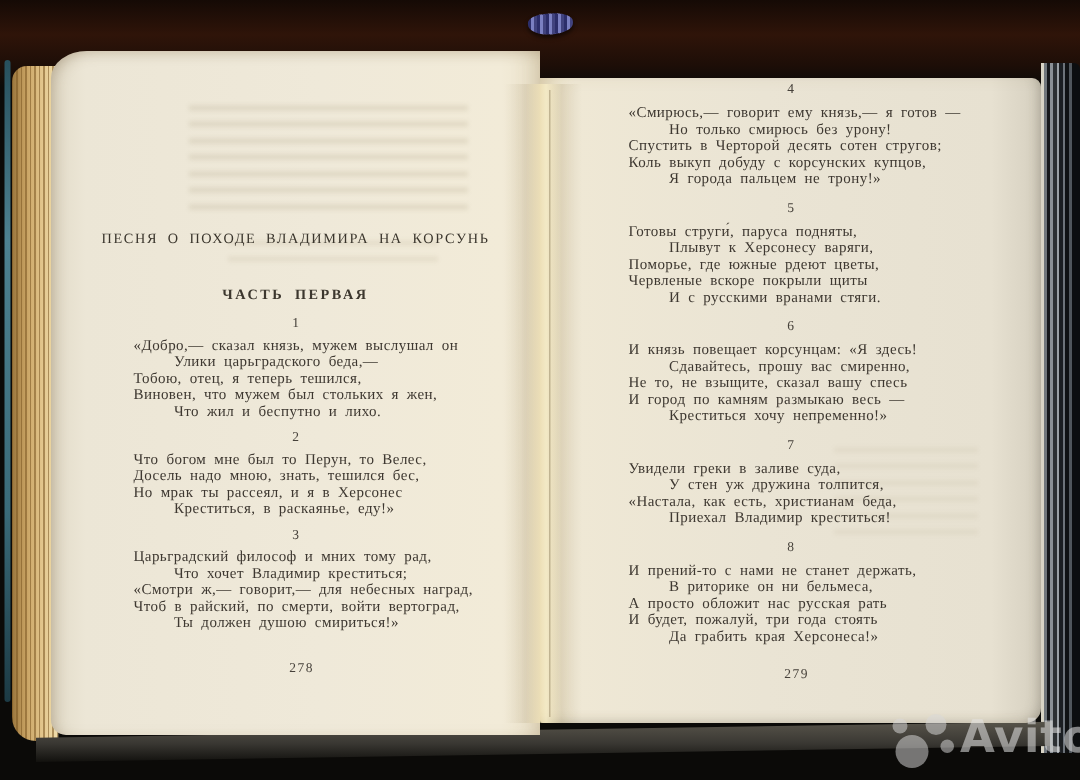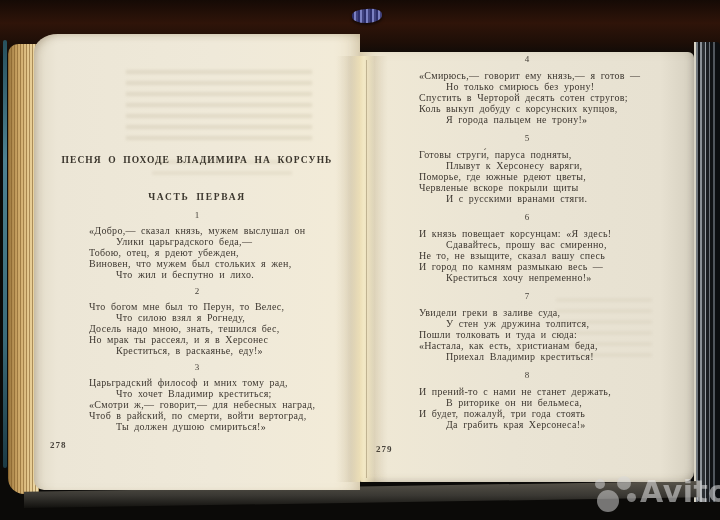--- a/index.html
+++ b/index.html
@@ -50,36 +50,36 @@
 
   
   .ghost{position:absolute;filter:blur(1.4px);opacity:0.5;pointer-events:none;
     background:repeating-linear-gradient(180deg,rgba(146,131,96,0.30) 0 4px,rgba(0,0,0,0) 4px 11px);}
   .g1{left:92px;top:36px;width:186px;height:70px;}
   .g2{left:118px;top:126px;width:140px;height:22px;opacity:0.35;}
   .g3{left:196px;top:246px;width:96px;height:64px;opacity:0.25;}
 
   
   .pl-title{position:absolute;top:121px;left:0;width:100%;text-align:center;white-space:nowrap;
-    font-weight:bold;font-size:9.5px;letter-spacing:1.1px;word-spacing:3px;color:#3a352c;}
+    font-weight:normal;font-size:9.5px;letter-spacing:1.1px;word-spacing:3px;color:#3a352c;}
   .pl-part{position:absolute;top:158px;left:0;width:100%;text-align:center;
     font-weight:bold;font-size:9.5px;letter-spacing:1.7px;word-spacing:3px;color:#3c372e;}
   .stanzas{position:absolute;left:0;width:100%;}
   .stanzas-left{top:176px;}
   .stanzas-right{top:0px;}
   .stanza-num{text-align:center;font-size:9px;color:#46413a;margin:6px 0 5px;line-height:10px;}
   .stanzas-right .stanza-num{margin:8px 0 6px;}
   .stanzas-left .stanza:first-child .stanza-num{margin-top:0;}
   .stanzas-right .stanza:first-child .stanza-num{margin-top:2px;}
   .stanza-block{width:216px;margin:0 auto;}
   .pline{font-size:10px;line-height:11px;white-space:nowrap;
     letter-spacing:0.3px;word-spacing:2.5px;color:#3e3831;}
   .pline.ind{padding-left:27px;}
-  .page-num{position:absolute;left:16px;width:100%;
-    font-size:9px;letter-spacing:1px;color:#46413a;font-weight:bold;}
+  .page-num{position:absolute;left:4px;width:100%;text-align:center;
+    font-size:9px;letter-spacing:1px;color:#46413a;}
   .pn-left{top:406px;}
   .pn-right{top:392px;}
 
   
   .watermark{position:absolute;left:584px;top:472px;width:136px;height:46px;z-index:5;text-align:center;}
   .wm-logo{position:absolute;left:8px;top:4px;width:46px;height:40px;}
   .wm-c{position:absolute;border-radius:50%;background:rgba(216,216,216,0.52);}
   .wm-c1{left:5px;top:14px;width:22px;height:22px;}
   .wm-c2{left:3px;top:3px;width:10px;height:10px;}
   .wm-c3{left:25px;top:0px;width:14px;height:14px;}
@@ -104,30 +104,29 @@
     <div class="ghost g1"></div>
     <div class="ghost g2"></div>
     <div class="pl-title">ПЕСНЯ О ПОХОДЕ ВЛАДИМИРА НА КОРСУНЬ</div>
     <div class="pl-part">ЧАСТЬ ПЕРВАЯ</div>
     <div class="stanzas stanzas-left">
         <div class="stanza">
           <div class="stanza-num">1</div>
           <div class="stanza-block">
             <div class="pline">«Добро,— сказал князь, мужем выслушал он</div>
             <div class="pline ind">Улики царьградского беда,—</div>
-            <div class="pline">Тобою, отец, я рдеют убежден,</div>
+            <div class="pline">Тобою, отец, я теперь тешился,</div>
             <div class="pline">Виновен, что мужем был стольких я жен,</div>
             <div class="pline ind">Что жил и беспутно и лихо.</div>
           </div>
         </div>
         <div class="stanza">
           <div class="stanza-num">2</div>
           <div class="stanza-block">
             <div class="pline">Что богом мне был то Перун, то Велес,</div>
-            <div class="pline ind">Что силою взял я Рогнеду,</div>
             <div class="pline">Досель надо мною, знать, тешился бес,</div>
             <div class="pline">Но мрак ты рассеял, и я в Херсонес</div>
             <div class="pline ind">Креститься, в раскаянье, еду!»</div>
           </div>
         </div>
         <div class="stanza">
           <div class="stanza-num">3</div>
           <div class="stanza-block">
             <div class="pline">Царьградский философ и мних тому рад,</div>
             <div class="pline ind">Что хочет Владимир креститься;</div>
@@ -171,30 +170,30 @@
             <div class="pline">Не то, не взыщите, сказал вашу спесь</div>
             <div class="pline">И город по камням размыкаю весь —</div>
             <div class="pline ind">Креститься хочу непременно!»</div>
           </div>
         </div>
         <div class="stanza">
           <div class="stanza-num">7</div>
           <div class="stanza-block">
             <div class="pline">Увидели греки в заливе суда,</div>
             <div class="pline ind">У стен уж дружина толпится,</div>
-            <div class="pline">Пошли толковать и туда и сюда:</div>
             <div class="pline">«Настала, как есть, христианам беда,</div>
             <div class="pline ind">Приехал Владимир креститься!</div>
           </div>
         </div>
         <div class="stanza">
           <div class="stanza-num">8</div>
           <div class="stanza-block">
             <div class="pline">И прений-то с нами не станет держать,</div>
             <div class="pline ind">В риторике он ни бельмеса,</div>
+            <div class="pline">А просто обложит нас русская рать</div>
             <div class="pline">И будет, пожалуй, три года стоять</div>
             <div class="pline ind">Да грабить края Херсонеса!»</div>
           </div>
         </div>
       </div>
     <div class="page-num pn-right">279</div>
   </div>
 
   <div class="gutter"></div>
   <div class="gutter-line"></div>

